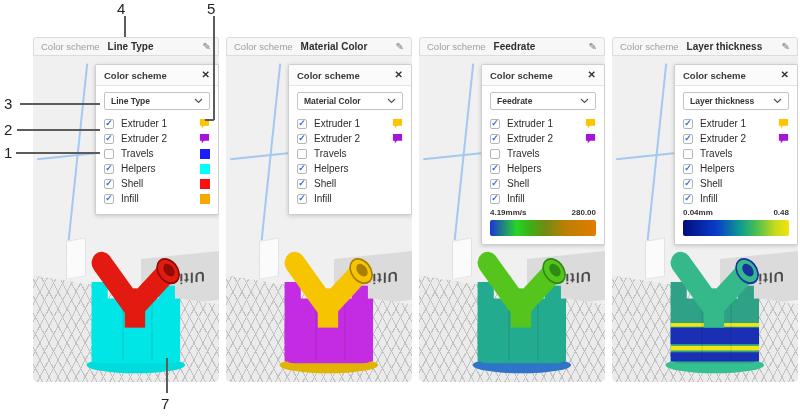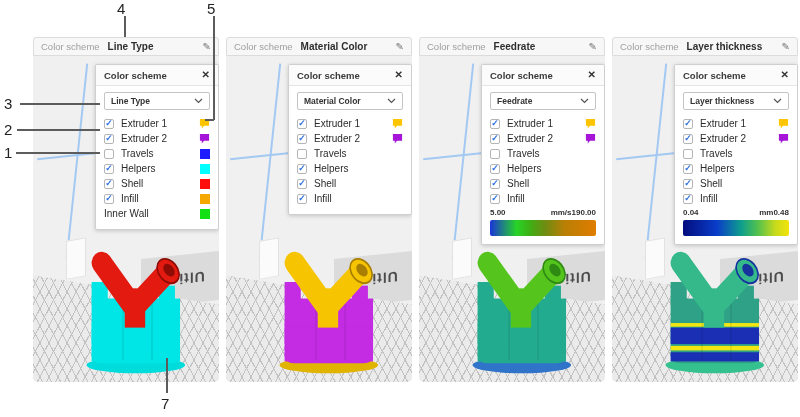--- a/index.html
+++ b/index.html
@@ -26,21 +26,21 @@
   .pop-body{padding:6px 8px 8px;}
   .dd{height:16px;border:1px solid #c4c4c4;border-radius:2px;background:#fff;display:flex;align-items:center;padding:0 6px;margin-bottom:6px;}
   .dd-val{font-size:8.5px;font-weight:bold;color:#333;white-space:nowrap;}
   .dd-chev{margin-left:auto;display:flex;}
   .row{display:flex;align-items:center;height:15px;}
   .cb{width:10px;height:10px;border:1px solid #b5b5b5;border-radius:2px;background:#fff;display:flex;align-items:center;justify-content:center;font-size:9px;line-height:1;color:#2e6fe3;font-weight:bold;margin-right:7px;flex:none;box-sizing:border-box;}
   .row-label{font-size:10px;color:#2b2b2b;white-space:nowrap;}
   .swatch{margin-left:auto;width:10px;height:10px;flex:none;}
   .tag-swatch{margin-left:auto;flex:none;display:flex;}
   .leg-labels{display:flex;align-items:center;margin-top:2px;font-size:8px;font-weight:bold;color:#333;}
-  .leg-unit{flex:1;text-align:right;}
+  .leg-unit{flex:1;text-align:left;}
   .leg-bar{height:16px;border-radius:2px;margin-top:3px;}
   .callout-num{position:absolute;font-size:15px;color:#222;z-index:10;}
   .lead{position:absolute;background:#5c5c5c;z-index:10;}
 </style>
 </head>
 <body>
 
 <div id="app">
 
   <div class="panel" style="left:33px;">
@@ -121,24 +121,20 @@
           <div class="row">
             <span class="cb">✓</span>
             <span class="row-label">Shell</span>
             <span class="swatch" style="background:#ff0e0e"></span>
           </div>
           <div class="row">
             <span class="cb">✓</span>
             <span class="row-label">Infill</span>
             <span class="swatch" style="background:#f5a800"></span>
           </div>
-          <div class="row">
-            <span class="row-label">Inner Wall</span>
-            <span class="swatch" style="background:#12e012"></span>
-          </div>
         </div>
       </div>
     </div>
   </div>
 
   <div class="panel" style="left:226px;">
     <div class="topbar">
       <span class="topbar-label">Color scheme</span>
       <span class="topbar-value">Material Color</span>
       <span class="pencil">✎</span>
@@ -298,23 +294,23 @@
           </div>
           <div class="row">
             <span class="cb">✓</span>
             <span class="row-label">Shell</span>
           </div>
           <div class="row">
             <span class="cb">✓</span>
             <span class="row-label">Infill</span>
           </div>
           <div class="leg-labels">
-            <span>5.00</span>
+            <span>4.19</span>
             <span class="leg-unit">mm/s</span>
-            <span>190.00</span>
+            <span>280.00</span>
           </div>
           <div class="leg-bar" style="background:linear-gradient(90deg,#1a35d8 0%,#28d428 25%,#3fae14 38%,#6f8c12 52%,#b97f05 70%,#e07c00 100%)"></div>
         </div>
       </div>
     </div>
   </div>
 
   <div class="panel" style="left:612px;">
     <div class="topbar">
       <span class="topbar-label">Color scheme</span>

